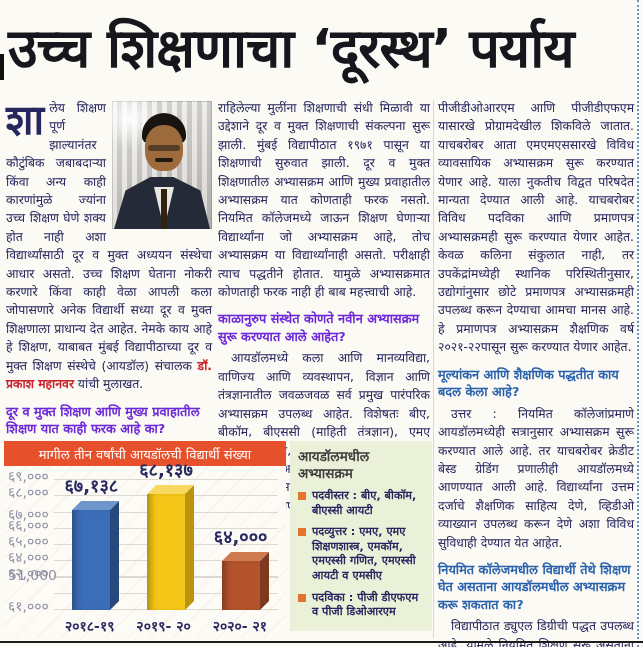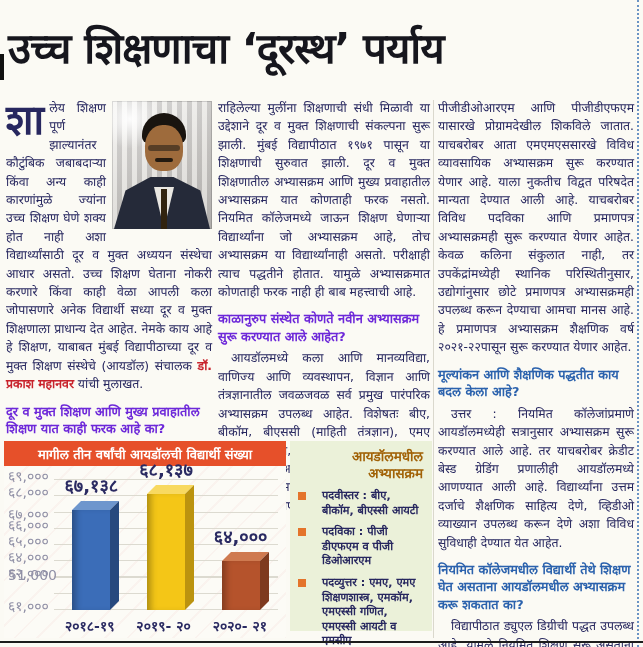--- a/index.html
+++ b/index.html
@@ -5,21 +5,21 @@
   * { margin:0; padding:0; box-sizing:border-box; }
   html,body { background:#e9e7e0; }
   .page {
     position:relative; width:643px; height:647px; margin:0 auto;
     background:#fbfaf4; overflow:hidden;
     font-family:"DejaVu Sans","Liberation Sans",sans-serif;
   }
   
   .headline {
     position:absolute; left:8px; top:8px; width:620px;
-    font-size:42px; line-height:82px; font-weight:bold; color:#16161d;
+    font-size:54px; line-height:82px; font-weight:bold; color:#16161d;
     letter-spacing:-1px; white-space:nowrap;
   }
   
   .bt { font-size:12.3px; line-height:18.4px; color:#27275f; text-align:justify; }
   .ans { text-indent:13px; }
   .q { font-weight:bold; font-size:12.8px; line-height:17.5px; margin:9px 0 4px 0; }
   .q-red  { color:#6d28d9; }
   .q-blue { color:#2b62ad; }
   .red-name { color:#c8222b; font-weight:bold; }
   
@@ -43,21 +43,21 @@
   .ph-glass { position:absolute; top:44px; left:36px; width:32px; height:6px; background:rgba(30,25,20,.55); border-radius:3px; }
   .ph-must  { position:absolute; top:57px; left:43px; width:18px; height:4px; background:#241a10; border-radius:2px; }
   .ph-body  { position:absolute; bottom:0; left:2px; width:96px; height:52px; background:#252a39;
               clip-path:polygon(0 100%, 12% 26%, 38% 0, 62% 0, 90% 26%, 100% 100%); }
   .ph-shirt { position:absolute; bottom:0; left:42px; width:20px; height:42px; background:#e9e7e2;
               clip-path:polygon(0 0, 100% 0, 50% 100%); }
   .ph-tie   { position:absolute; bottom:0; left:49px; width:6px; height:40px; background:#31230f; }
   
   .chart { position:absolute; left:4px; top:441px; width:282px; height:197px; }
   .chart-header {
-    height:25px; background:#e6502a; color:#ffffff; font-weight:bold; font-size:13px;
+    height:25px; background:#e6502a; color:#ffffff; font-weight:normal; font-size:13px;
     display:flex; align-items:center; justify-content:center; white-space:nowrap;
   }
   .chart-body {
     position:relative; height:172px;
     background:
       repeating-linear-gradient(135deg, rgba(225,140,140,.07) 0 2px, rgba(0,0,0,0) 2px 16px),
       #fcfbf6;
   }
   .plot {
     position:absolute; left:50px; right:8px; bottom:28px; height:131px;
@@ -71,22 +71,22 @@
   .topf  { position:absolute; top:-9px; left:0; width:100%; height:9px; transform:skewX(-45deg); transform-origin:0 100%; }
   .sidef { position:absolute; left:100%; top:0; width:9px; height:100%; transform:skewY(-45deg); transform-origin:0 0; }
   .bar-value {
     position:absolute; bottom:calc(100% + 13px); left:50%; transform:translateX(-50%);
     width:100px; text-align:center; font-weight:bold; font-size:18px; color:#2a2a62; white-space:nowrap;
   }
   .cats { position:absolute; left:50px; right:8px; bottom:3px; display:flex; justify-content:space-around; }
   .cat { font-weight:bold; font-size:14px; color:#2a2a62; white-space:nowrap; }
   
   .courses { position:absolute; left:290px; top:441px; width:142px; height:190px; background:#ebf1d9; padding:7px 9px 6px 8px; }
-  .courses-title { color:#a16207; font-weight:bold; font-size:13.5px; line-height:17px; text-align:right; }
-  .course-item { display:flex; gap:16px; margin-top:7px; }
+  .courses-title { color:#404040; font-weight:bold; font-size:13.5px; line-height:17px; text-align:left; }
+  .course-item { display:flex; gap:6px; margin-top:7px; }
   .bullet { width:8px; height:8px; background:#e4742b; margin-top:3px; flex:none; }
   .course-text { font-size:11.2px; line-height:14.6px; font-weight:bold; color:#27275f; }
   .rule-v { position:absolute; left:433px; top:100px; height:538px; border-left:1px solid #dad8cd; }
   .dotted-edge { position:absolute; left:637px; top:0; height:647px; border-left:2px dotted #6a93c4; }
   .bottom-rule { position:absolute; left:0; top:641px; width:643px; height:2px; background:#1c1c1c; }
   .left-notch { position:absolute; left:0; top:54px; width:4px; height:26px; background:#111; }
 </style>
 </head>
 <body>
 
@@ -179,25 +179,25 @@
     <div class="courses-title">
       <div>आयडॉलमधील</div>
       <div>अभ्यासक्रम</div>
     </div>
     <div class="course-item">
       <span class="bullet"></span>
       <span class="course-text">पदवीस्तर : बीए, बीकॉम, बीएस्सी आयटी</span>
     </div>
     <div class="course-item">
       <span class="bullet"></span>
-      <span class="course-text">पदविका : पीजी डीएफएम व पीजी डिओआरएम</span>
+      <span class="course-text">पदव्युत्तर : एमए, एमए शिक्षणशास्त्र, एमकॉम, एमएस्सी गणित, एमएस्सी आयटी व एमसीए</span>
     </div>
     <div class="course-item">
       <span class="bullet"></span>
-      <span class="course-text">पदव्युत्तर : एमए, एमए शिक्षणशास्त्र, एमकॉम, एमएस्सी गणित, एमएस्सी आयटी व एमसीए</span>
+      <span class="course-text">पदविका : पीजी डीएफएम व पीजी डिओआरएम</span>
     </div>
   </div>
 
   <div class="rule-v"></div>
   <div class="dotted-edge"></div>
   <div class="bottom-rule"></div>
 
 </div>
 
 </body></html>

